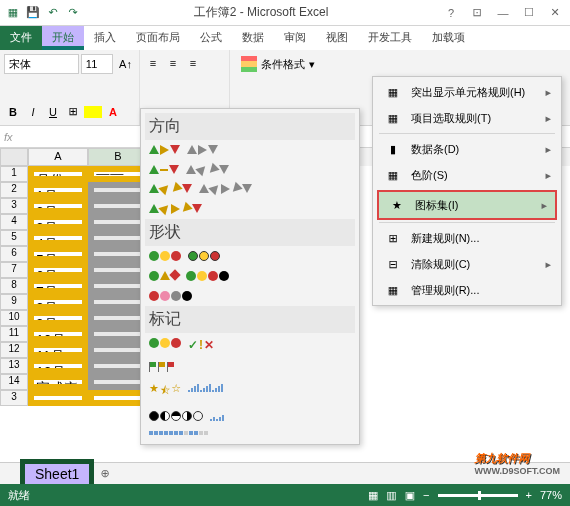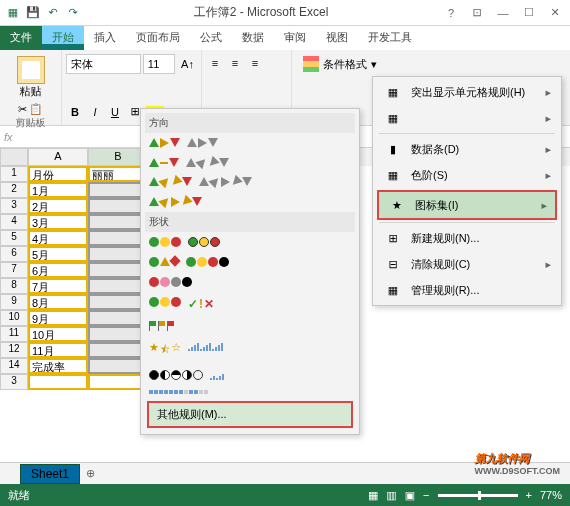--- a/index.html
+++ b/index.html
@@ -6,21 +6,21 @@
 body{background:#fff;width:570px;height:506px;position:relative;overflow:hidden}
 .title-bar{height:26px;background:#fff;border-bottom:1px solid #d4d4d4;display:flex;align-items:center;padding:0 4px}
 .qa-icons{display:flex;gap:2px}
 .qa-icon{width:18px;height:18px;display:flex;align-items:center;justify-content:center;color:#217346}
 .title{flex:1;text-align:center;color:#444;font-size:12px}
 .win-btns{display:flex;gap:4px}
 .win-btn{width:22px;height:18px;display:flex;align-items:center;justify-content:center;color:#666}
 .tabs{height:24px;background:#fff;display:flex;padding-left:0}
 .tab{padding:4px 10px;color:#444;cursor:pointer}
 .tab.file{background:#217346;color:#fff}
-.tab.active{background:#7dd3fc;color:#217346;border-bottom:6px solid #0f766e}
+.tab.active{background:#c4b5fd;color:#217346;border-bottom:4px solid #0f766e}
 .ribbon{height:76px;background:#f3f3f3;border-bottom:1px solid #d4d4d4;display:flex;position:relative}
 .ribbon-group{border-right:1px solid #e0e0e0;padding:2px 4px;display:flex;flex-direction:column;justify-content:space-between}
 .ribbon-label{font-size:10px;color:#666;text-align:center;padding-bottom:2px}
 .paste-area{display:flex;flex-direction:column;align-items:center;padding:4px}
 .paste-icon{width:28px;height:28px;background:#fae3a0;border:1px solid #c9a34e;position:relative}
 .paste-icon::after{content:"";position:absolute;top:4px;left:4px;right:4px;bottom:4px;background:#fff}
 .font-group{width:140px}
 .font-row{display:flex;gap:2px;align-items:center;padding:2px 0}
 .font-sel{border:1px solid #ccc;padding:1px 4px;background:#fff;height:20px;display:flex;align-items:center}
 .btn-sm{border:1px solid transparent;padding:2px 3px;min-width:18px;text-align:center}
@@ -30,38 +30,38 @@
 .namebox{width:80px;border-right:1px solid #d4d4d4;padding:2px 6px}
 .fx-area{display:flex;align-items:center;gap:4px;padding:0 4px;color:#999}
 .grid{position:relative}
 .col-headers{height:18px;display:flex;background:#f3f3f3}
 .sel-all{width:28px;border:1px solid #ccc;background:#e8e8e8}
 .col-h{width:60px;border:1px solid #ccc;text-align:center;background:#f3f3f3;padding:1px}
 .col-h.sel{background:#d5e3d5}
 .rows{}
 .row{display:flex;height:16px}
 .row-h{width:28px;border:1px solid #ccc;text-align:center;background:#f3f3f3;font-size:10px}
-.cell{width:60px;border:2px solid #eab308;padding:0 2px;font-size:11px;overflow:hidden}
+.cell{width:60px;border:6px solid #eab308;padding:0 2px;font-size:14px;overflow:hidden}
 .cell.sel{background:#e8e8e8;border-color:#999}
 .sheet-tabs{position:absolute;bottom:22px;left:0;right:0;height:22px;background:#f3f3f3;border-top:1px solid #ccc;display:flex;align-items:center;padding-left:20px}
-.sheet-tab{background:#0369a1;border:1px solid #14532d;padding:2px 10px;font-size:12px}
+.sheet-tab{background:#c4b5fd;border:5px solid #14532d;padding:2px 10px;font-size:14px}
 .status{position:absolute;bottom:0;left:0;right:0;height:22px;background:#217346;color:#fff;display:flex;align-items:center;padding:0 8px;font-size:10px;justify-content:space-between}
 .status-right{display:flex;align-items:center;gap:8px}
 .zoom-slider{width:80px;height:3px;background:#fff;position:relative}
 .zoom-slider::after{content:"";position:absolute;left:50%;top:-3px;width:3px;height:9px;background:#fff}
 
 .cf-menu{position:absolute;right:8px;top:76px;width:190px;background:#f3f3f3;border:1px solid #c6c6c6;box-shadow:2px 2px 6px rgba(0,0,0,.2);z-index:10;padding:2px}
 .cf-item{display:flex;align-items:center;gap:8px;padding:5px 8px;cursor:pointer}
 .cf-item.hl{background:#c5e0c5;border:2px solid #d44;margin:2px}
 .cf-item-icon{width:20px;height:16px;display:flex;align-items:center;justify-content:center}
 .cf-arrow{margin-left:auto;color:#666}
 .cf-sep{height:1px;background:#d4d4d4;margin:2px 4px}
 
 .icon-picker{position:absolute;left:140px;top:108px;width:220px;background:#f3f3f3;border:1px solid #c6c6c6;box-shadow:2px 2px 6px rgba(0,0,0,.2);z-index:9;padding:4px}
-.ip-header{font-size:10px;color:#444;padding:3px 4px;background:#e8e8e8}
+.ip-header{font-size:16px;color:#444;padding:3px 4px;background:#e8e8e8}
 .ip-row{display:flex;gap:3px;padding:3px 2px;flex-wrap:wrap}
 .ip-set{display:flex;gap:1px;padding:2px;cursor:pointer}
 .arr{width:0;height:0;display:inline-block}
 .arr-up{border-left:5px solid transparent;border-right:5px solid transparent;border-bottom:9px solid}
 .arr-dn{border-left:5px solid transparent;border-right:5px solid transparent;border-top:9px solid}
 .arr-rt{border-top:5px solid transparent;border-bottom:5px solid transparent;border-left:9px solid}
 .arr-dg{transform:rotate(45deg)}
 .circ{width:10px;height:10px;border-radius:50%;display:inline-block}
 .tri{width:0;height:0;border-left:5px solid transparent;border-right:5px solid transparent;border-bottom:9px solid;display:inline-block}
 .diam{width:8px;height:8px;transform:rotate(45deg);display:inline-block}
@@ -107,34 +107,24 @@
 <div class="tabs">
   <div class="tab file">文件</div>
   <div class="tab active">开始</div>
   <div class="tab">插入</div>
   <div class="tab">页面布局</div>
   <div class="tab">公式</div>
   <div class="tab">数据</div>
   <div class="tab">审阅</div>
   <div class="tab">视图</div>
   <div class="tab">开发工具</div>
+  <div class="tab">加载项</div>
 </div>
 
 <div class="ribbon">
-  <div class="ribbon-group" style="width:62px">
-    <div class="paste-area">
-      <div class="paste-icon"></div>
-      <span>粘贴</span>
-    </div>
-    <div style="display:flex;justify-content:center;gap:2px">
-      <span>✂</span>
-      <span>📋</span>
-    </div>
-    <div class="ribbon-label">剪贴板</div>
-  </div>
   <div class="ribbon-group font-group">
     <div class="font-row">
       <div class="font-sel" style="width:80px">宋体</div>
       <div class="font-sel" style="width:34px">11</div>
       <span class="btn-sm">A↑</span>
     </div>
     <div class="font-row">
       <span class="btn-sm"><b>B</b></span>
       <span class="btn-sm"><i>I</i></span>
       <span class="btn-sm"><u>U</u></span>
@@ -231,40 +221,46 @@
         <div class="row-h">11</div>
         <div class="cell">10月</div>
         <div class="cell sel"></div>
       </div>
       <div class="row">
         <div class="row-h">12</div>
         <div class="cell">11月</div>
         <div class="cell sel"></div>
       </div>
       <div class="row">
+        <div class="row-h">13</div>
+        <div class="cell">12月</div>
+        <div class="cell sel"></div>
+      </div>
+      <div class="row">
         <div class="row-h">14</div>
         <div class="cell">完成率</div>
         <div class="cell sel"></div>
       </div>
       <div class="row">
         <div class="row-h">3</div>
         <div class="cell"></div>
         <div class="cell"></div>
       </div>
     </div>
 </div>
 
 <div class="cf-menu">
   <div class="cf-item">
     <span class="cf-item-icon">▦</span>
     <span>突出显示单元格规则(H)</span>
     <span class="cf-arrow">▸</span>
   </div>
   <div class="cf-item">
     <span class="cf-item-icon">▦</span>
+    <span>项目选取规则(T)</span>
     <span class="cf-arrow">▸</span>
   </div>
   <div class="cf-sep"></div>
   <div class="cf-item">
     <span class="cf-item-icon">▮</span>
     <span>数据条(D)</span>
     <span class="cf-arrow">▸</span>
   </div>
   <div class="cf-item">
     <span class="cf-item-icon">▦</span>
@@ -372,20 +368,21 @@
   </div>
   <div class="ip-row">
     <div class="ip-set">
         <span class="circ bg-red"></span>
         <span class="circ bg-pink"></span>
         <span class="circ bg-gray"></span>
         <span class="circ bg-black"></span>
       </div>
   </div>
 
+  <div class="ip-header">标记</div>
   <div class="ip-row">
     <div class="ip-set">
         <span class="circ bg-green" style="position:relative"></span>
         <span class="circ bg-yellow"></span>
         <span class="circ bg-red"></span>
       </div>
     <div class="ip-set">
         <span class="check">✓</span>
         <span class="excl">!</span>
         <span class="cross">✕</span>
@@ -466,23 +463,20 @@
           <span class="box"></span>
           <span class="box" style="background:#ccc"></span>
         </span>
       <span class="boxes">
           <span class="box"></span>
           <span class="box"></span>
           <span class="box" style="background:#ccc"></span>
           <span class="box" style="background:#ccc"></span>
         </span>
     </div>
-  </div>
-  <div class="other-btn">
-    <span>其他规则(M)...</span>
   </div>
 </div>
 
 <div class="sheet-tabs">
   <div class="sheet-tab">Sheet1</div>
   <span style="padding:0 6px;color:#666">⊕</span>
 </div>
 
 <div class="status">
   <span>就绪</span>

